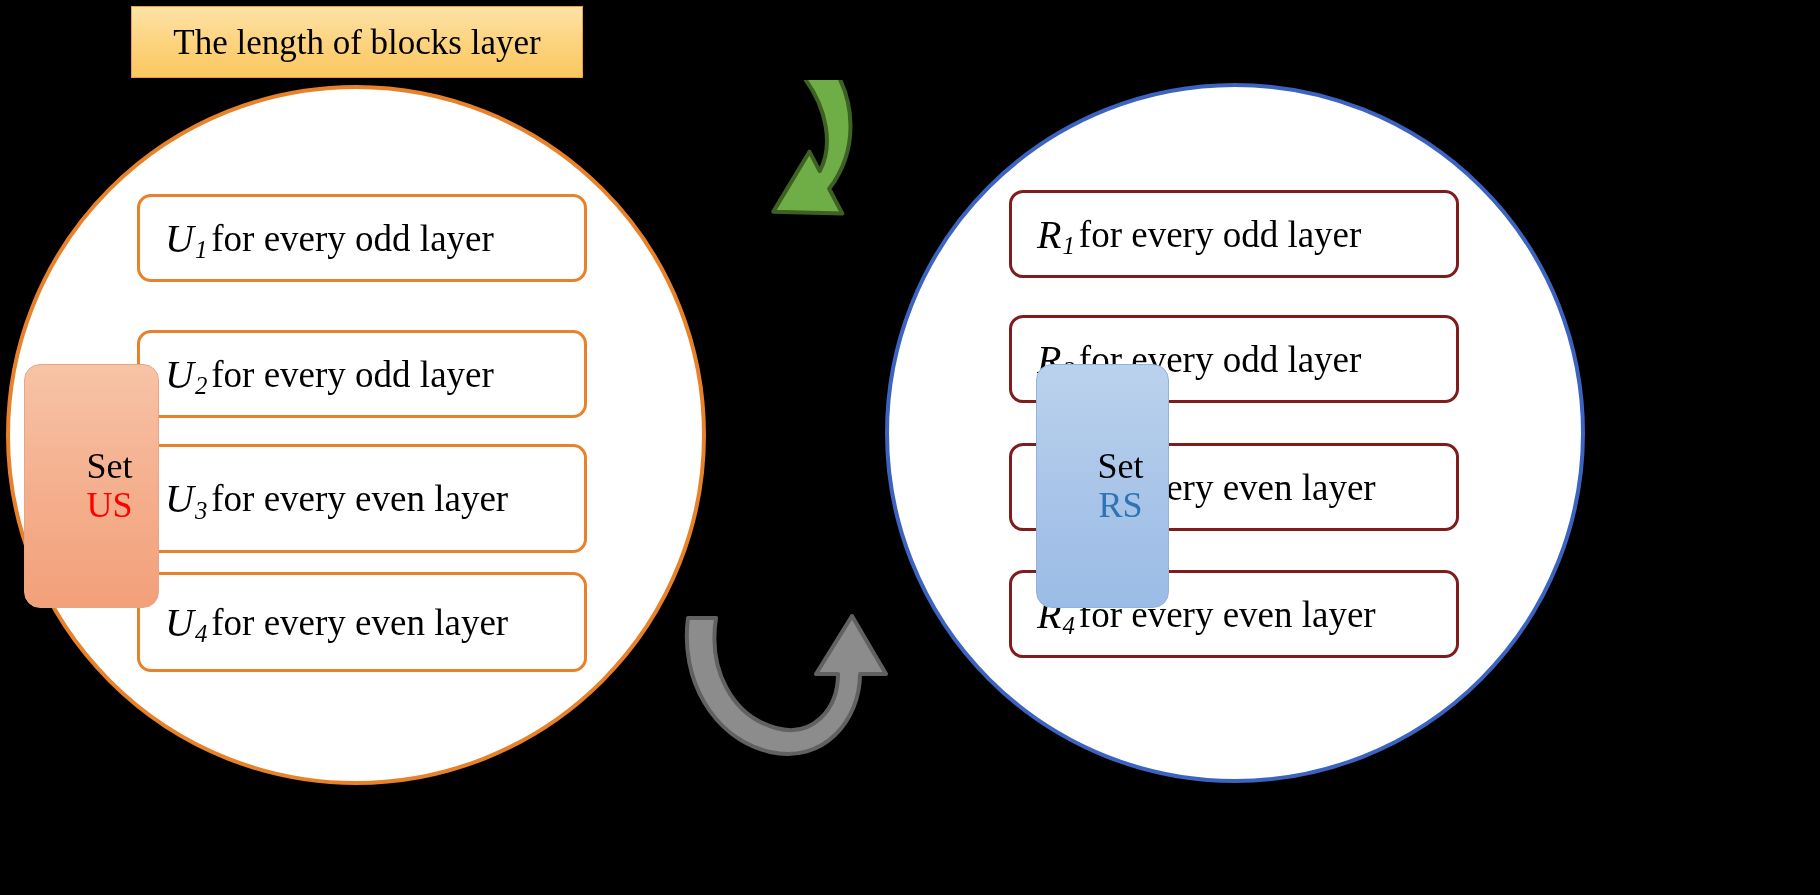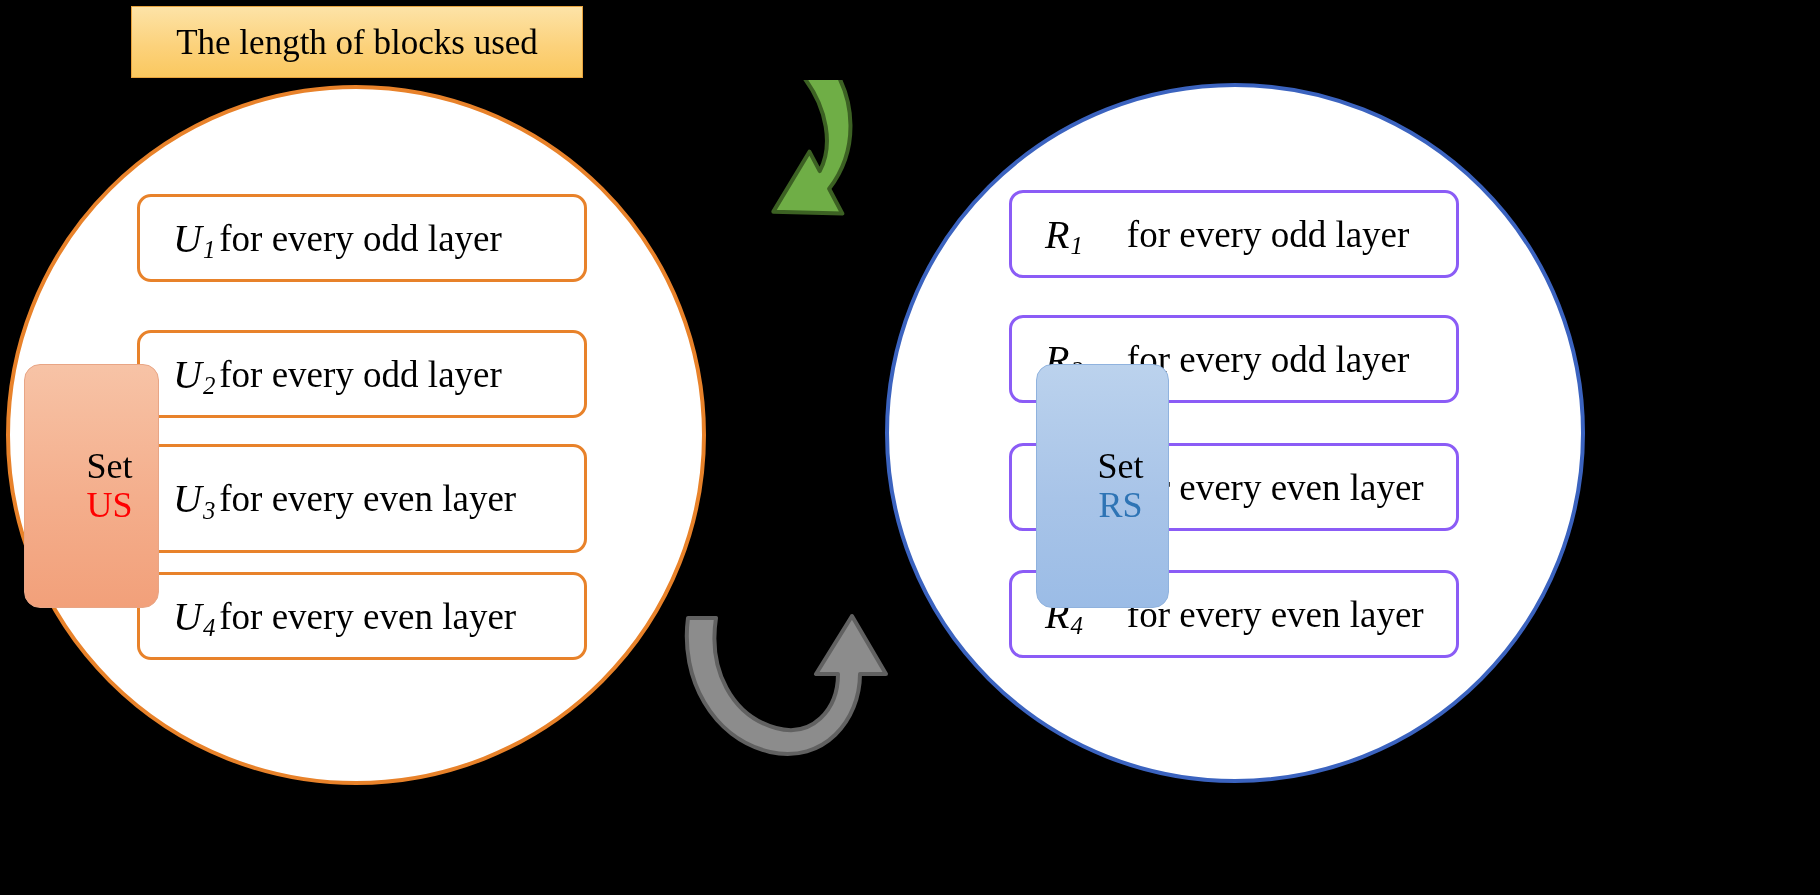--- a/index.html
+++ b/index.html
@@ -48,47 +48,47 @@
     border: 4px solid #3B63BF;
   }
 
   
   .item-box {
     position: absolute;
     background: #FFFFFF;
     border-radius: 14px;
     display: flex;
     align-items: center;
-    padding-left: 33px;
+    padding-left: 25px;
     font-size: 37px;
     color: #000000;
     white-space: nowrap;
   }
   .item-box.orange { border: 3px solid #E8822A; }
-  .item-box.blue   { border: 3px solid #8b5cf6; gap: 40px; }
+  .item-box.blue   { border: 3px solid #7f1d1d; }
 
   .item-box .sym {
     font-style: italic;
     font-size: 40px;
     margin-right: 4px;
   }
   .item-box .sym sub {
     font-style: italic;
     font-size: 0.62em;
     vertical-align: baseline;
     position: relative;
     top: 0.28em;
     margin-left: 1px;
   }
 
   
   #u1 { left: 137px; top: 194px; width: 450px; height: 88px; }
   #u2 { left: 137px; top: 330px; width: 450px; height: 88px; }
   #u3 { left: 137px; top: 444px; width: 450px; height: 109px; }
-  #u4 { left: 137px; top: 572px; width: 450px; height: 88px; font-family: Liberation Serif, serif; }
+  #u4 { left: 137px; top: 572px; width: 450px; height: 100px; font-family: Liberation Serif, serif; }
 
   
   #r1 { left: 1009px; top: 190px; width: 450px; height: 88px; }
   #r2 { left: 1009px; top: 315px; width: 450px; height: 88px; }
   #r3 { left: 1009px; top: 443px; width: 450px; height: 88px; }
   #r4 { left: 1009px; top: 570px; width: 450px; height: 88px; align-items: center; }
 
   
   .set-tab {
     position: absolute;
@@ -117,21 +117,21 @@
 
   
   #arrow-top { position: absolute; left: 660px; top: 80px;  width: 240px; height: 165px; }
   #arrow-bot { position: absolute; left: 660px; top: 600px; width: 240px; height: 180px; }
 </style>
 </head>
 <body>
 
 <div class="stage">
 
-  <div class="banner" id="banner-left">The length of blocks used</div>
+  <div class="banner" id="banner-left">The length of blocks layer</div>
 
 
   <div class="circle" id="circle-left"></div>
 
   <div class="circle" id="circle-right"></div>
 
   <div class="item-box orange" id="u1">
     <span class="sym"><span>U</span><sub>1</sub></span>
     <span>for every odd layer</span>
   </div>

